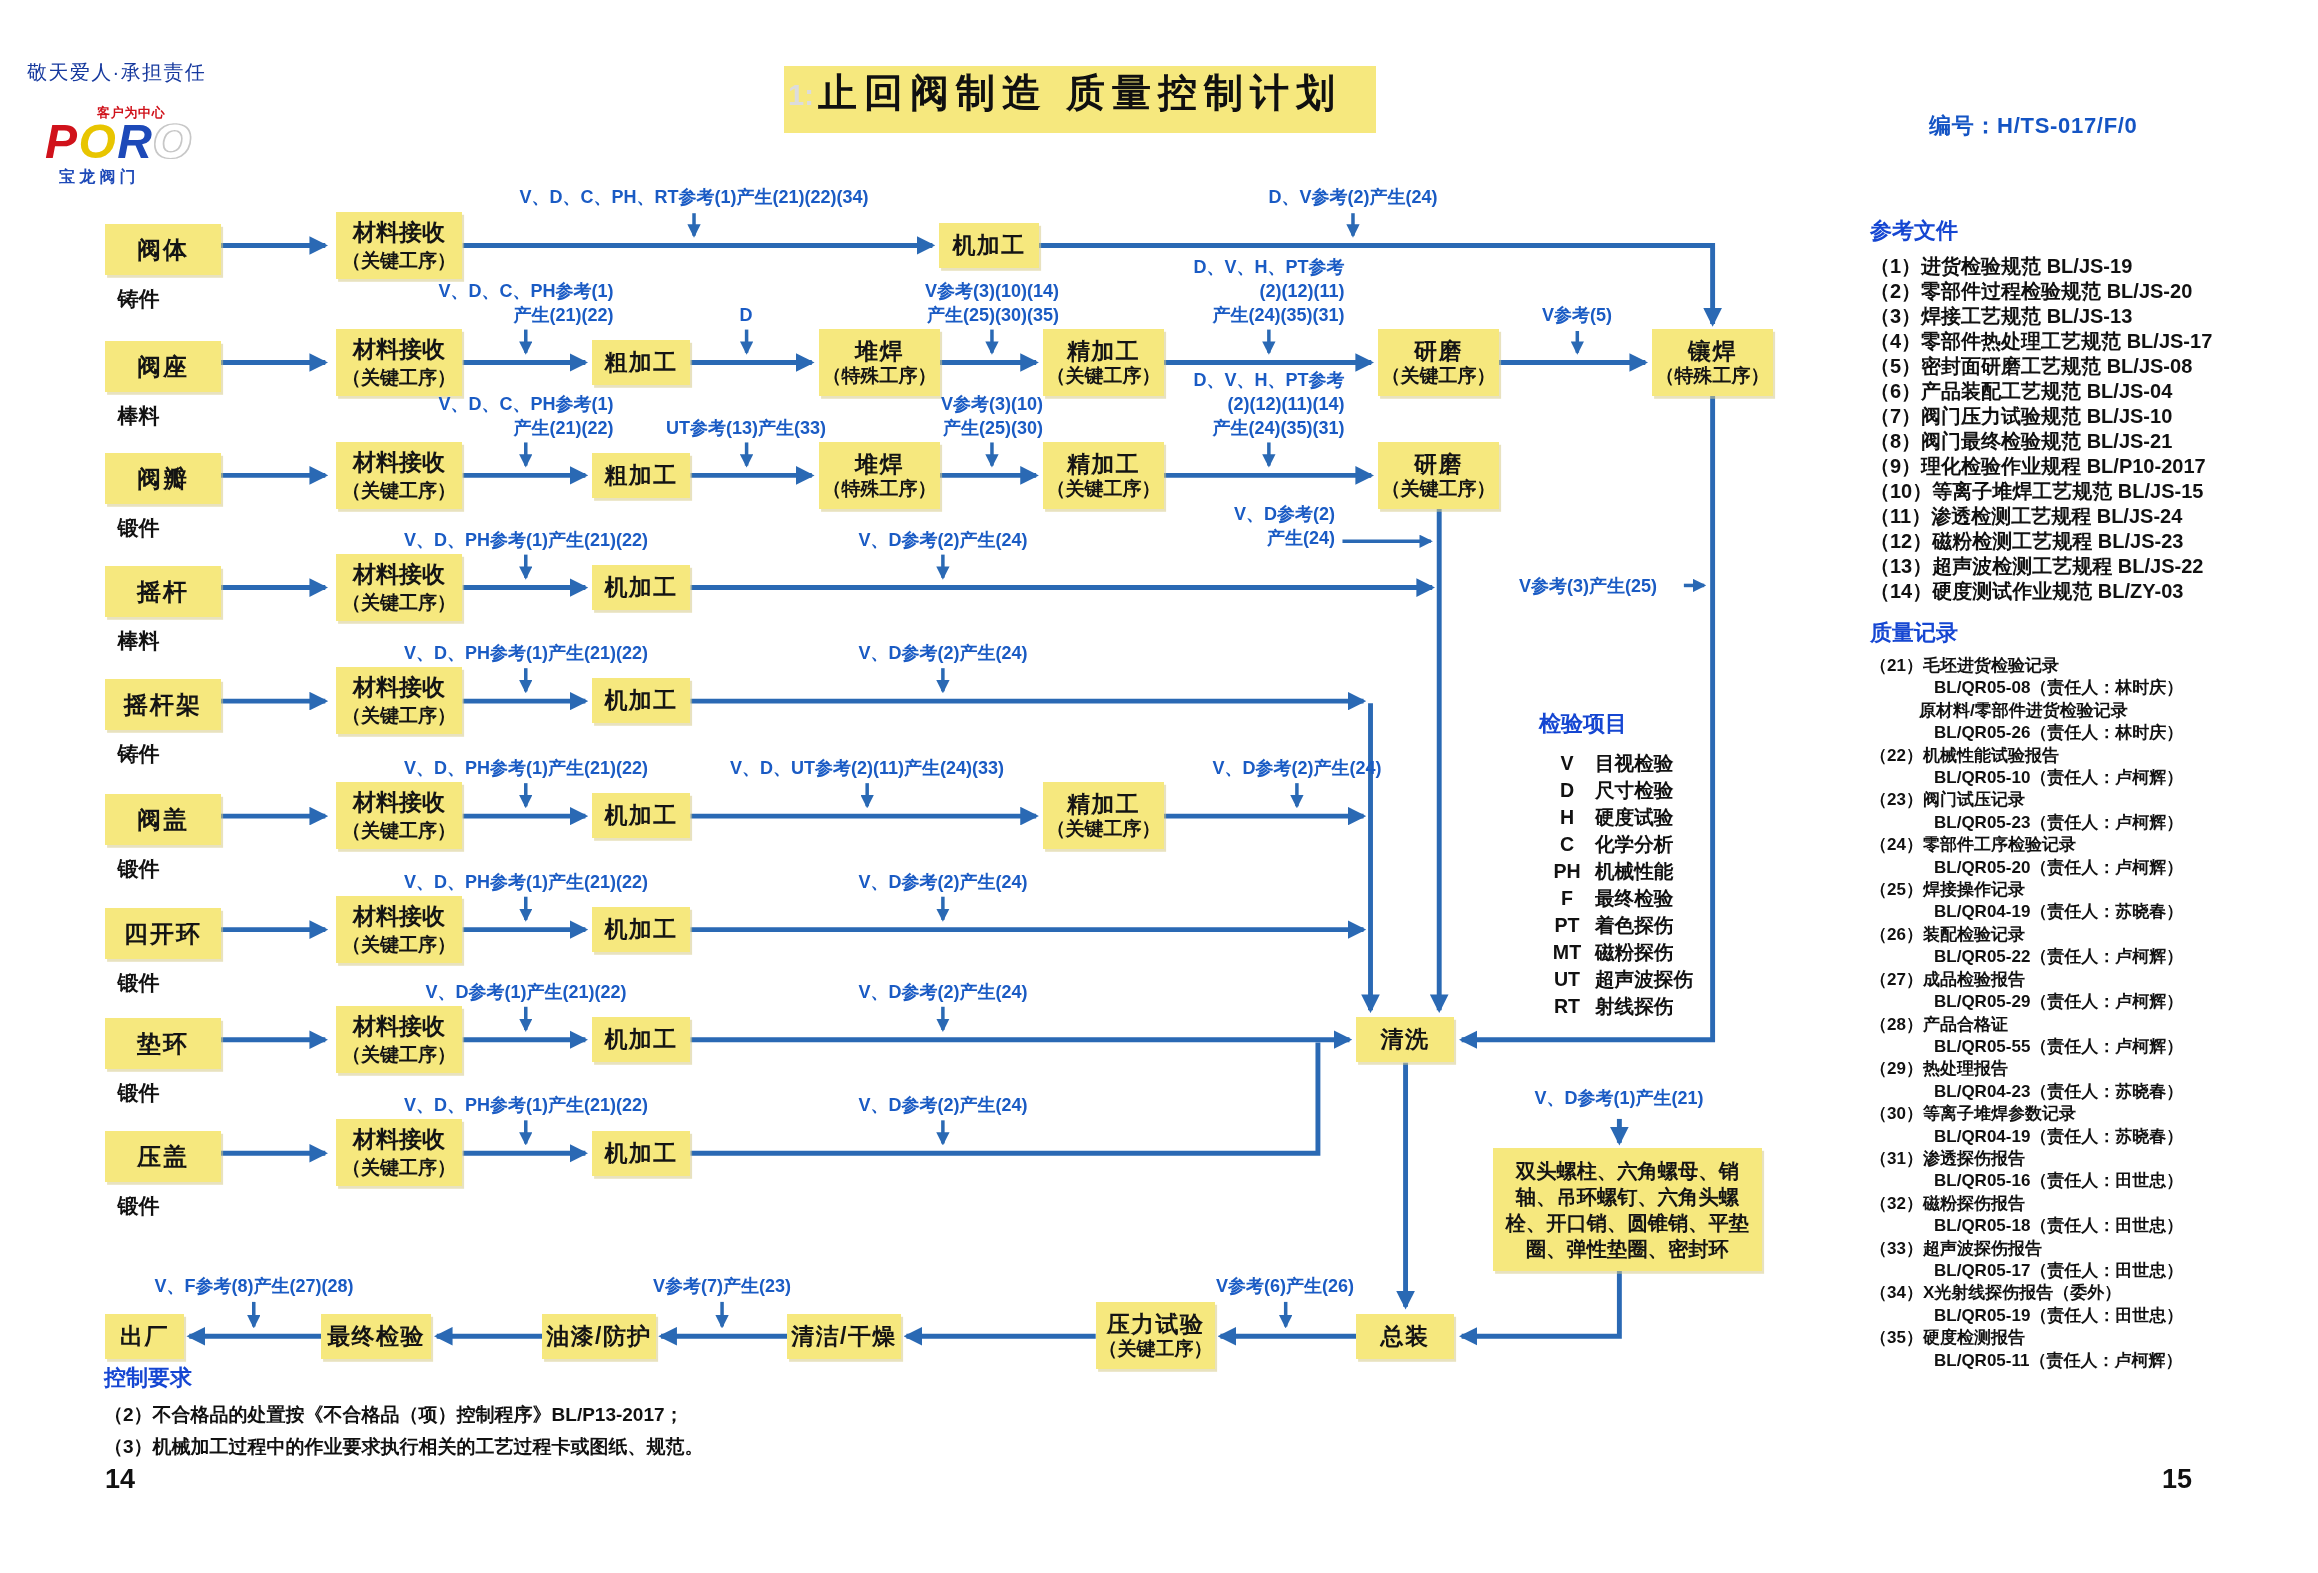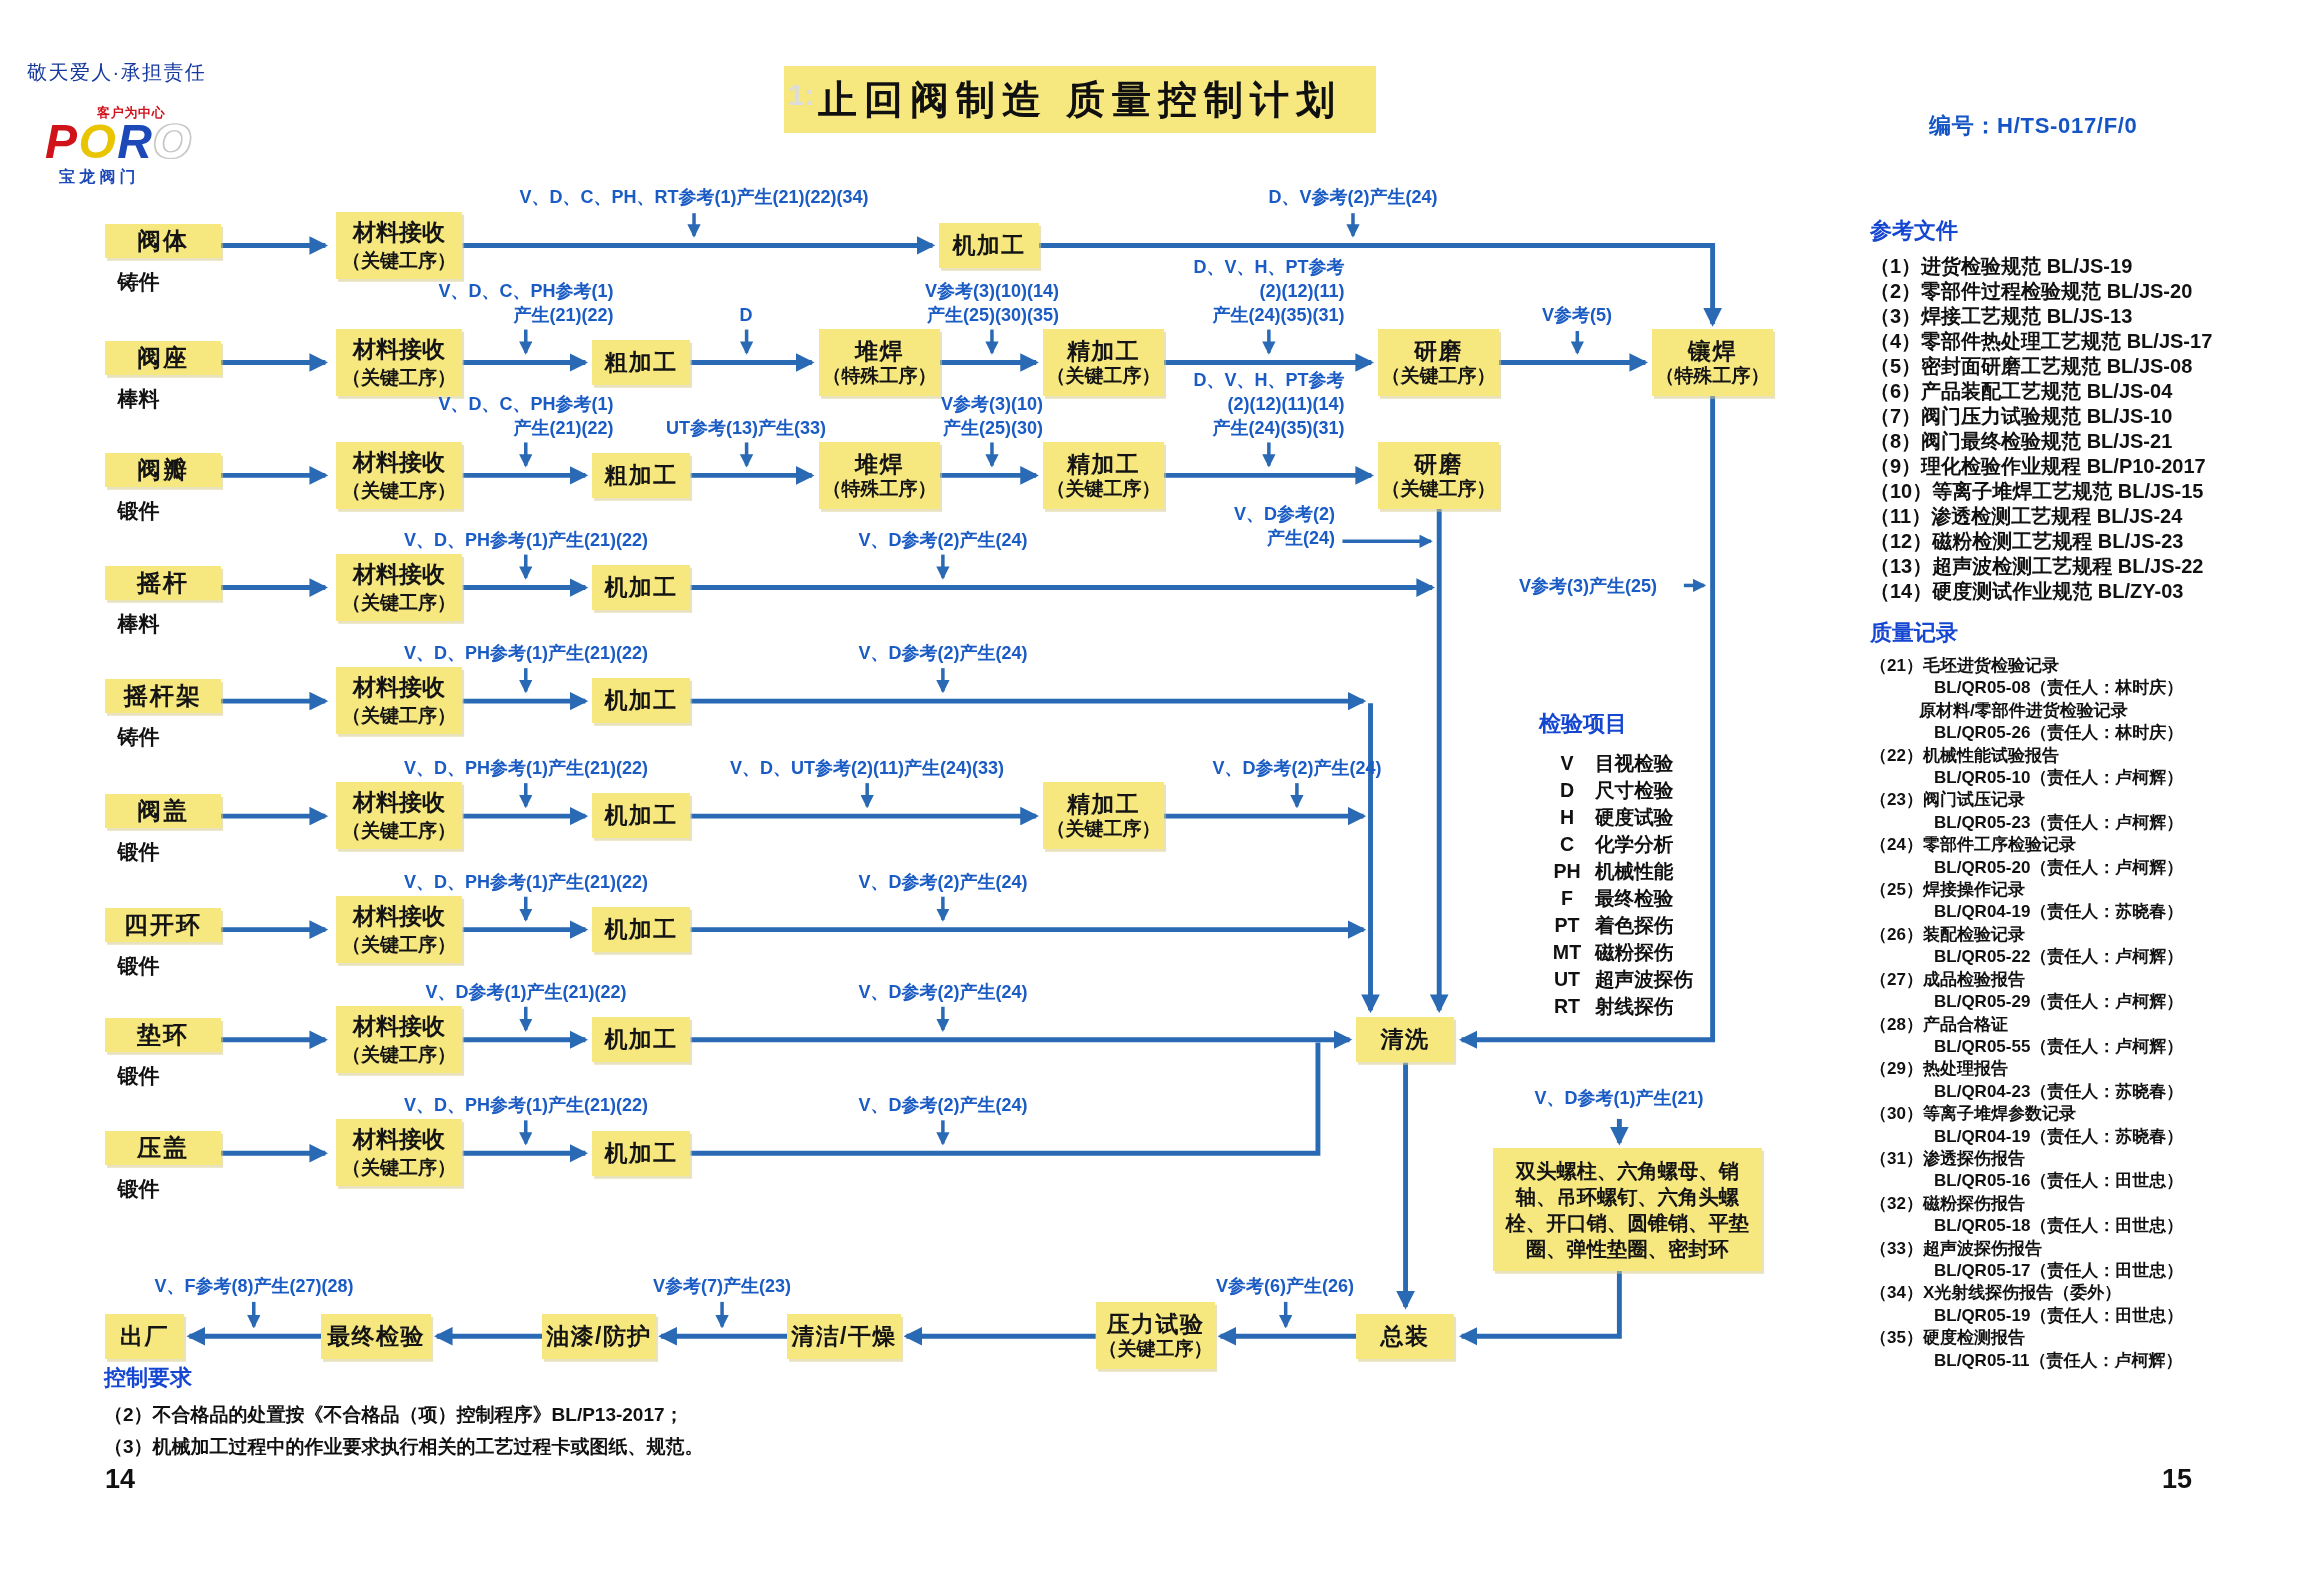--- a/index.html
+++ b/index.html
@@ -9,21 +9,21 @@
   #wires{position:absolute;left:0;top:0;z-index:1}
   .ln{stroke:#2A69B4;stroke-width:7;fill:none}
   .an{stroke:#2A69B4;stroke-width:5;fill:none}
   
   .box{position:absolute;z-index:2;background:#F6E87E;display:flex;flex-direction:column;
     align-items:center;justify-content:center;text-align:center;color:#141414;font-weight:700;
     box-shadow:2.1px 2.8px 0 rgba(214,203,138,.55)}
   .box .l1{font-size:23px;line-height:27px;letter-spacing:1.4px}
   .box .l2{font-size:19px;line-height:22px}
   .pslot{position:absolute;left:105px;width:116px;display:flex;flex-direction:column;z-index:2}
-  .pslot .pbox{position:relative;width:116px;height:34px;background:#F6E87E;display:flex;align-items:center;
+  .pslot .pbox{position:relative;width:116px;height:51px;background:#F6E87E;display:flex;align-items:center;
     justify-content:center;font-weight:800;font-size:24px;letter-spacing:2.1px;color:#141414;
     box-shadow:2.1px 2.8px 0 rgba(214,203,138,.55)}
   .pslot .pmat{margin-top:9.8px;margin-left:12.6px;font-size:21px;font-weight:700;color:#111;text-align:left}
   .pslot:nth-of-type(1){top:224px}.pslot:nth-of-type(2){top:341px}.pslot:nth-of-type(3){top:453px}
   .pslot:nth-of-type(4){top:566px}.pslot:nth-of-type(5){top:679px}.pslot:nth-of-type(6){top:794px}
   .pslot:nth-of-type(7){top:908px}.pslot:nth-of-type(8){top:1018px}.pslot:nth-of-type(9){top:1131px}
   .mslot{position:absolute;left:336px;width:126px;height:67px;z-index:2;background:#F6E87E;display:flex;
     flex-direction:column;align-items:center;justify-content:center;text-align:center;color:#141414;
     font-weight:700;box-shadow:2.1px 2.8px 0 rgba(214,203,138,.55)}
   .mslot:nth-of-type(1){top:212px}.mslot:nth-of-type(2){top:329px}.mslot:nth-of-type(3){top:442px}
@@ -34,21 +34,21 @@
     text-align:right;transform:translateX(-50%);white-space:pre-line}
   .ann.rr{transform:translateX(-100%);text-align:right}
   
   .slogan{position:absolute;left:27px;top:59px;font-size:20px;font-weight:400;color:#16399E;letter-spacing:1.4px}
   .logo-overlay{position:absolute;left:97px;top:104px;font-size:13px;font-weight:800;color:#D0121B;z-index:4;letter-spacing:0.7px}
   .logo-letters{position:absolute;left:45px;top:114px;font-size:48px;font-weight:900;font-style:italic;letter-spacing:1.4px;z-index:3}
   .logo-letters .p{color:#D0121B}.logo-letters .o1{color:#E8C500}.logo-letters .r{color:#1D49B8}
   .logo-letters .o2{color:#ffffff;text-shadow:0 0 1.4px #bdbdbd,1.4px 1.4px 0 #c9c9c9,-1.4px -1.4px 0 #c9c9c9,1.4px -1.4px 0 #c9c9c9,-1.4px 1.4px 0 #c9c9c9}
   .company{position:absolute;left:59px;top:167px;font-size:16px;font-weight:800;color:#1D49B8;letter-spacing:4.2px}
   .titlebar{position:absolute;left:784px;top:66px;width:592px;height:67px;background:#F6E87E;z-index:2;
-    display:flex;align-items:center;justify-content:center}
+    display:flex;align-items:flex-start;justify-content:center}
   .titlebar .t{font-size:39px;font-weight:900;color:#101010;letter-spacing:7px}
   .artifact{position:absolute;left:788px;top:79px;font-size:29px;font-weight:800;color:#DCDCDC;z-index:3}
   .docno{position:absolute;left:1929px;top:111px;font-size:22px;font-weight:800;color:#1454C4;letter-spacing:0.7px}
   .bhead{color:#1546D2;font-weight:800;font-size:22px}
   
   #legend{position:absolute;left:1539px;top:709px;z-index:2;width:210px}
   #legend .lg-title{margin-bottom:11.2px}
   .lg-row{display:flex;font-size:19.6px;line-height:27px;color:#111;font-weight:600}
   .lg-code{width:56px;text-align:center;flex:none}
   

